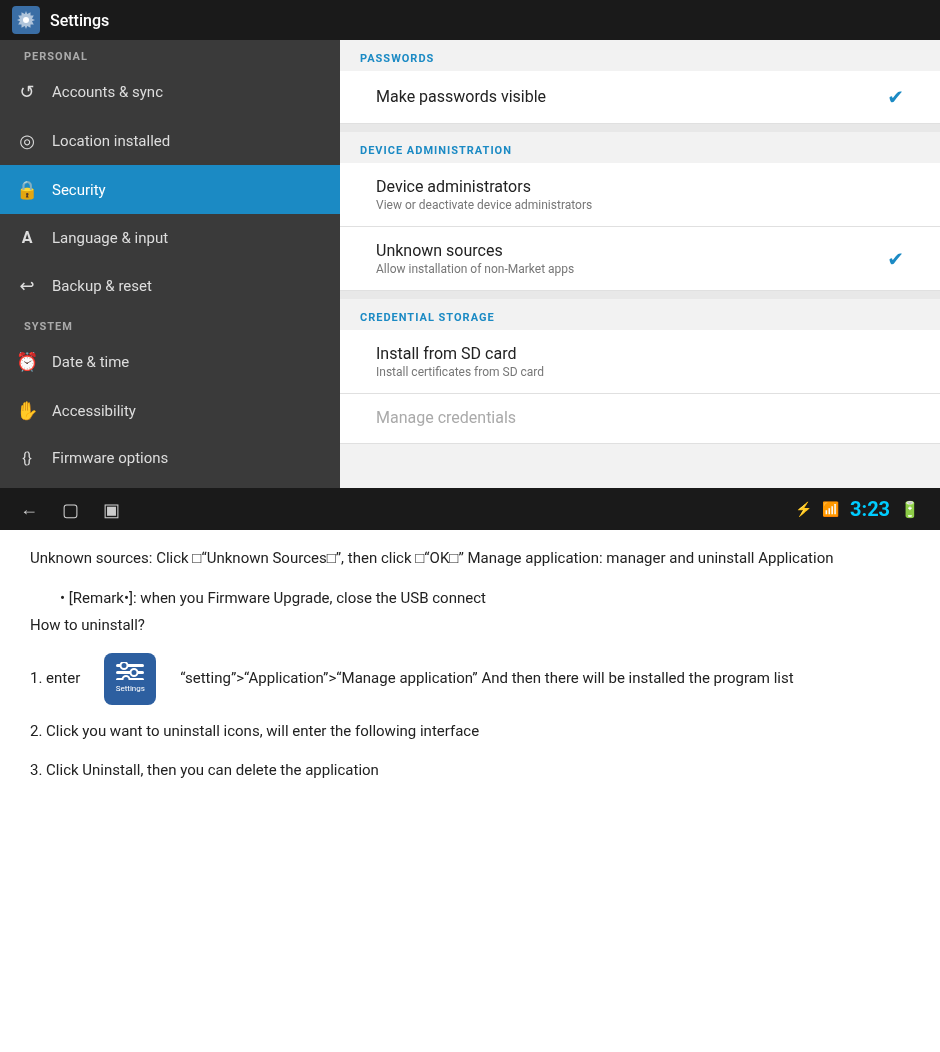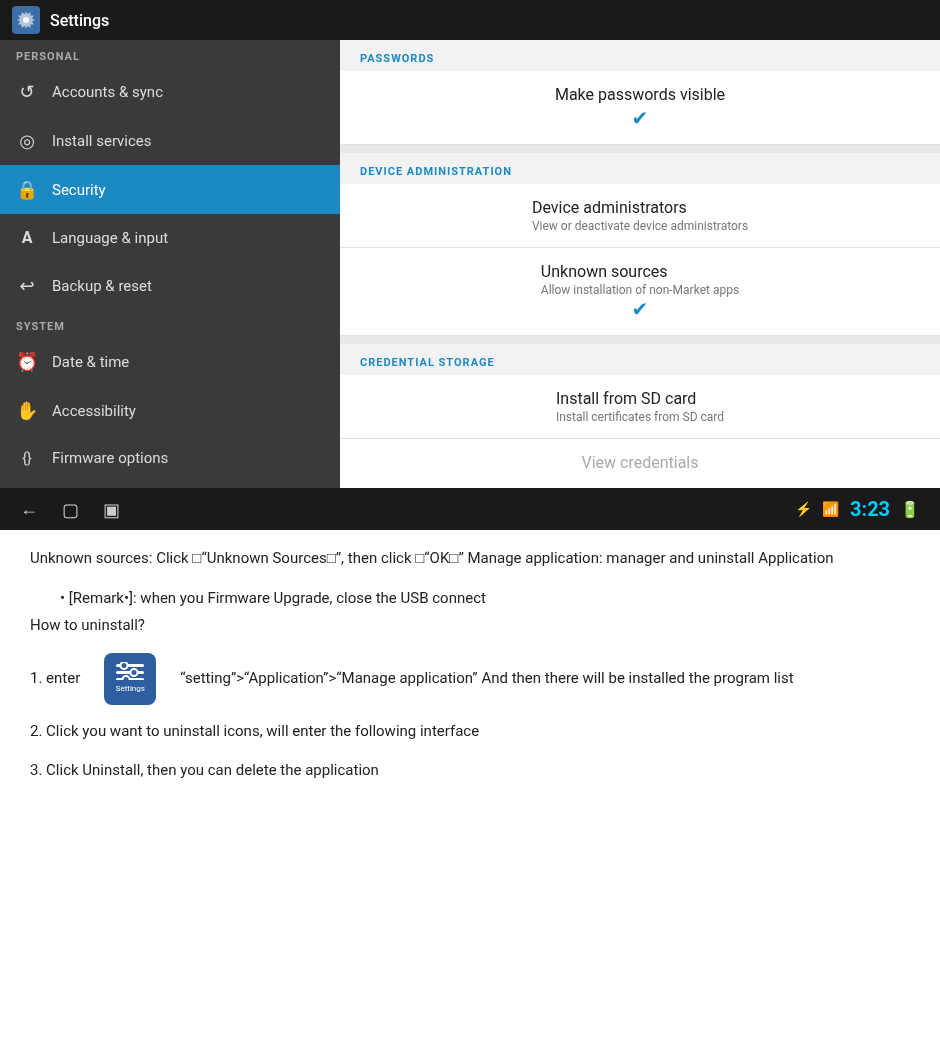--- a/index.html
+++ b/index.html
@@ -56,21 +56,21 @@
     .sidebar {
       width: 340px;
       background: #3a3a3a;
       overflow-y: auto;
       flex-shrink: 0;
     }
     .sidebar-section-label {
       color: #aaa;
       font-size: 11px;
       font-weight: bold;
-      padding: 10px 16px 4px;
+      padding: 10px 24px 4px;
       letter-spacing: 1px;
     }
     .sidebar-item {
       display: flex;
       align-items: center;
       padding: 14px 16px;
       color: #ddd;
       cursor: pointer;
       gap: 14px;
       font-size: 15px;
@@ -99,23 +99,22 @@
       letter-spacing: 1px;
       padding: 12px 20px 6px;
       text-transform: uppercase;
     }
     .settings-item {
       background: #fff;
       padding: 14px 36px;
       border-bottom: 1px solid #e0e0e0;
       display: flex;
       align-items: center;
-      justify-content: center;
+      justify-content: space-between;
       cursor: pointer;
-      flex-direction: column;
     }
     .settings-item-text .item-title {
       font-size: 16px;
       color: #222;
       margin-bottom: 2px;
     }
     .settings-item-text .item-subtitle {
       font-size: 12px;
       color: #777;
     }
@@ -209,21 +208,21 @@
     <div class="sidebar">
 
       <div class="sidebar-section-label">PERSONAL</div>
 
       <div class="sidebar-item">
         <span class="item-icon">↺</span>
         <span>Accounts &amp; sync</span>
       </div>
       <div class="sidebar-item">
         <span class="item-icon">◎</span>
-        <span>Install services</span>
+        <span>Location installed</span>
       </div>
       <div class="sidebar-item active">
         <span class="item-icon">🔒</span>
         <span>Security</span>
       </div>
       <div class="sidebar-item">
         <span class="item-icon" style="font-size:16px;font-weight:bold;">A</span>
         <span>Language &amp; input</span>
       </div>
       <div class="sidebar-item">
@@ -281,21 +280,21 @@
 
       <div class="settings-section-header">CREDENTIAL STORAGE</div>
       <div class="settings-item">
         <div class="settings-item-text">
           <div class="item-title">Install from SD card</div>
           <div class="item-subtitle">Install certificates from SD card</div>
         </div>
       </div>
       <div class="settings-item">
         <div class="settings-item-text">
-          <div class="item-title disabled">View credentials</div>
+          <div class="item-title disabled">Manage credentials</div>
         </div>
       </div>
     </div>
   </div>
 
   <div class="nav-bar">
     <div class="nav-left">
       <span class="nav-icon">←</span>
       <span class="nav-icon">▢</span>
       <span class="nav-icon">▣</span>

